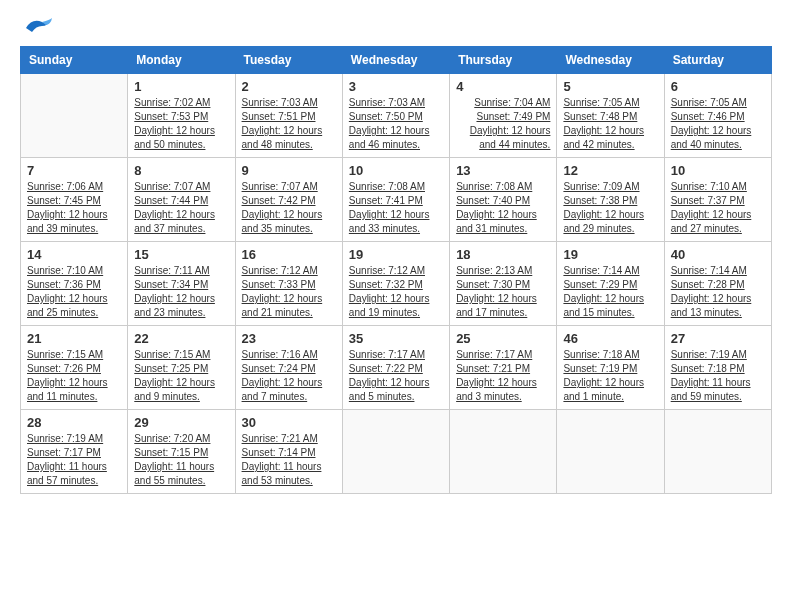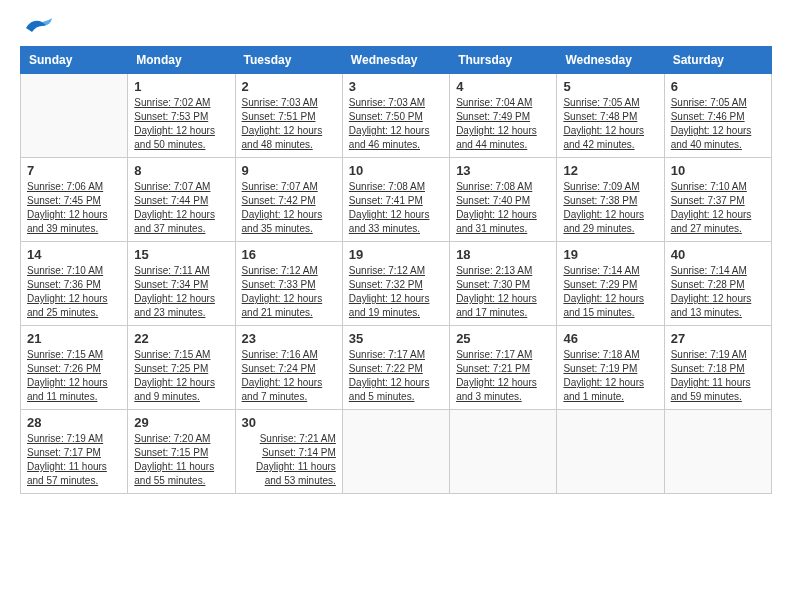--- a/index.html
+++ b/index.html
@@ -129,21 +129,21 @@
         </td>
         <td>
           <span class="day-num">3</span>
           <div class="day-info" style="white-space: pre-line;">Sunrise: 7:03 AM
 Sunset: 7:50 PM
 Daylight: 12 hours
 and 46 minutes.</div>
         </td>
         <td>
           <span class="day-num">4</span>
-          <div class="day-info" style="white-space: pre-line;">Sunrise: 7:04 AM
+          <div class="day-info" style="white-space: pre-line; text-align: right;">Sunrise: 7:04 AM
 Sunset: 7:49 PM
 Daylight: 12 hours
 and 44 minutes.</div>
         </td>
         <td>
           <span class="day-num">5</span>
           <div class="day-info" style="white-space: pre-line;">Sunrise: 7:05 AM
 Sunset: 7:48 PM
 Daylight: 12 hours
 and 42 minutes.</div>
@@ -319,21 +319,21 @@
         </td>
         <td>
           <span class="day-num">29</span>
           <div class="day-info" style="white-space: pre-line;">Sunrise: 7:20 AM
 Sunset: 7:15 PM
 Daylight: 11 hours
 and 55 minutes.</div>
         </td>
         <td>
           <span class="day-num">30</span>
-          <div class="day-info" style="white-space: pre-line; text-align: right;">Sunrise: 7:21 AM
+          <div class="day-info" style="white-space: pre-line;">Sunrise: 7:21 AM
 Sunset: 7:14 PM
 Daylight: 11 hours
 and 53 minutes.</div>
         </td>
         <td class="empty-cell"></td>
         <td class="empty-cell"></td>
         <td class="empty-cell"></td>
         <td class="empty-cell"></td>
       </tr>
     </tbody>

